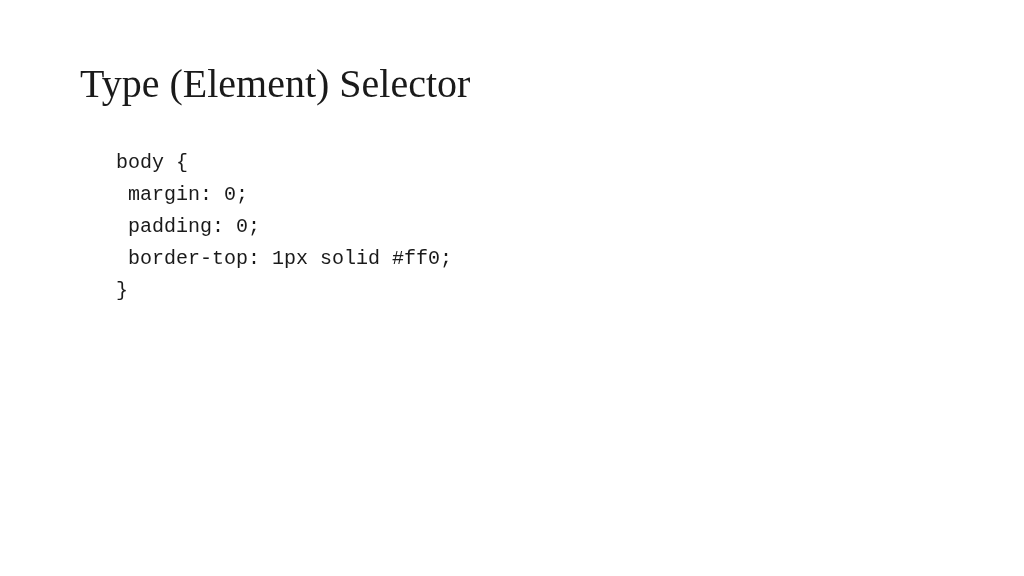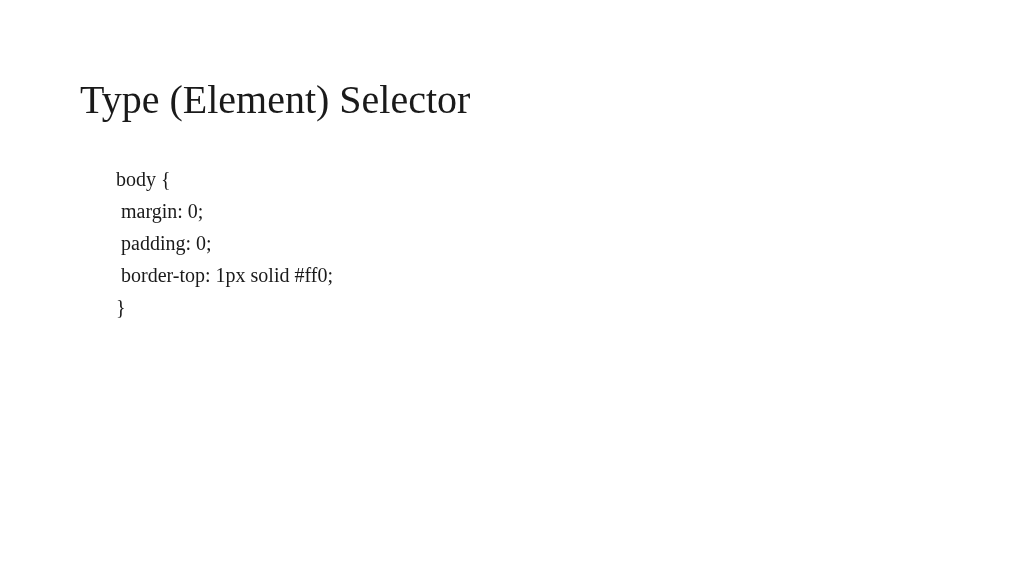--- a/index.html
+++ b/index.html
@@ -1,22 +1,22 @@
 <!DOCTYPE html>
 <html><head>
   <meta charset="utf-8">
   <style>
     * { margin: 0; padding: 0; box-sizing: border-box; }
     html, body { width: 1024px; height: 576px; background: #ffffff; overflow: hidden; }
     body { font-family: Georgia, "Times New Roman", serif; color: #1a1a1a; }
-    .slide { padding: 76px 80px; }
+    .slide { padding: 60px 80px; }
     .title { font-size: 40px; font-weight: 400; margin-bottom: 40px; }
     .subtitle { font-size: 24px; font-weight: 400; margin-bottom: 36px; }
     .code {
-      font-family: Liberation Serif, serif;
+      font-family: Liberation Mono, monospace;
       font-size: 20px;
       line-height: 1.6;
       white-space: pre;
       padding-left: 36px;
     }
   </style>
 </head>
 <body>
 
 <div class="slide">

